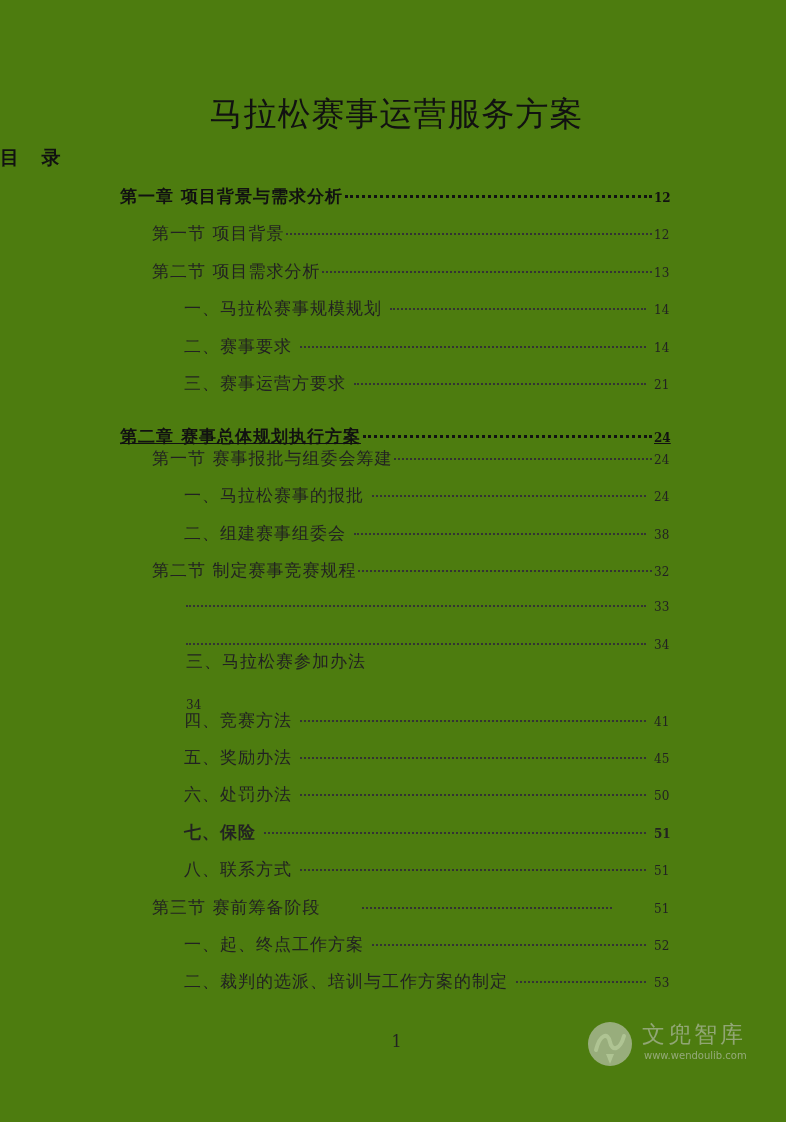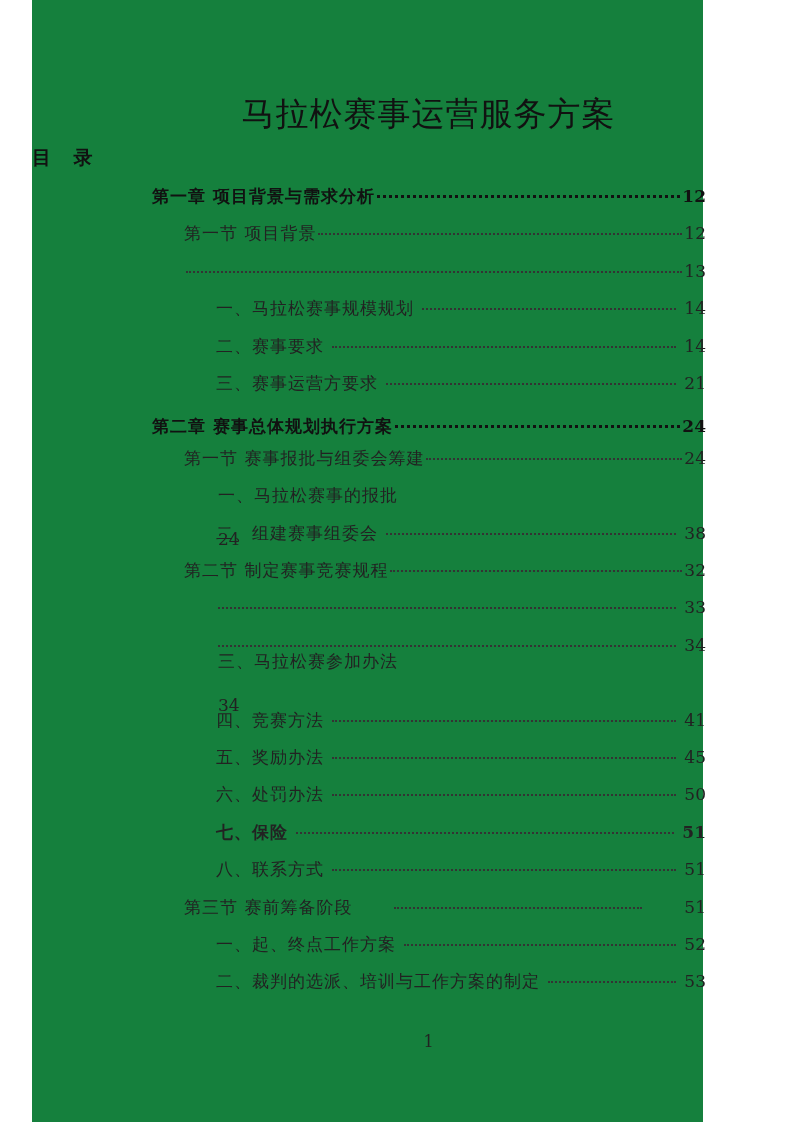--- a/index.html
+++ b/index.html
@@ -11,24 +11,23 @@
       width: 793px;
       height: 1122px;
       position: relative;
       overflow: hidden;
       font-family: "DejaVu Serif", "Liberation Serif", serif;
       color: #111111;
     }
     .page {
       position: absolute;
       left: 0; top: 0;
-      width: 671px;
+      width: 786px;
       height: 1122px;
-      background: #15803d;
-      margin-left: 32px;
+      background: #4d7c0f;
     }
     .doc-title {
       position: absolute;
       left: 0;
       width: 793px;
       top: 92px;
       text-align: center;
       font-size: 33px;
       line-height: 44px;
       letter-spacing: 1px;
@@ -80,21 +79,21 @@
       border-bottom: 2px dotted #333;
       height: 0;
       position: relative;
       top: -4px;
     }
     .level-0 .toc-leader {
       border-bottom: 3px dotted #111;
     }
     .toc-page {
       white-space: nowrap;
-      font-size: 17px;
+      font-size: 12px;
       min-width: 20px;
       text-align: left;
     }
     .page-number {
       position: absolute;
       left: 0;
       width: 793px;
       top: 1032px;
       text-align: center;
       font-size: 16px;
@@ -142,49 +141,50 @@
         <span class="toc-label">第一章  项目背景与需求分析</span>
         <span class="toc-leader"></span>
         <span class="toc-page">12</span>
       </div>
       <div class="toc-row level-1" style="top: 42.4px;">
         <span class="toc-label">第一节  项目背景</span>
         <span class="toc-leader"></span>
         <span class="toc-page">12</span>
       </div>
       <div class="toc-row level-1" style="top: 79.8px;">
+        <span class="toc-label">第二节  项目需求分析</span>
         <span class="toc-leader"></span>
         <span class="toc-page">13</span>
       </div>
       <div class="toc-row level-2" style="top: 117.2px;">
         <span class="toc-label">一、马拉松赛事规模规划</span>
         <span class="toc-leader"></span>
         <span class="toc-page">14</span>
       </div>
       <div class="toc-row level-2" style="top: 154.6px;">
         <span class="toc-label">二、赛事要求</span>
         <span class="toc-leader"></span>
         <span class="toc-page">14</span>
       </div>
       <div class="toc-row level-2" style="top: 192px;">
         <span class="toc-label">三、赛事运营方要求</span>
         <span class="toc-leader"></span>
         <span class="toc-page">21</span>
       </div>
-      <div class="toc-row level-0" style="top: 235px;">
+      <div class="toc-row level-0" style="top: 245px; text-decoration: underline;">
         <span class="toc-label">第二章  赛事总体规划执行方案</span>
         <span class="toc-leader"></span>
         <span class="toc-page">24</span>
       </div>
       <div class="toc-row level-1" style="top: 266.8px;">
         <span class="toc-label">第一节  赛事报批与组委会筹建</span>
         <span class="toc-leader"></span>
         <span class="toc-page">24</span>
       </div>
-      <div class="toc-row level-2" style="top: 304.2px; flex-direction: column;">
+      <div class="toc-row level-2" style="top: 304.2px;">
         <span class="toc-label">一、马拉松赛事的报批</span>
         <span class="toc-leader"></span>
         <span class="toc-page">24</span>
       </div>
       <div class="toc-row level-2" style="top: 341.6px;">
         <span class="toc-label">二、组建赛事组委会</span>
         <span class="toc-leader"></span>
         <span class="toc-page">38</span>
       </div>
       <div class="toc-row level-1" style="top: 379px;">
@@ -242,13 +242,22 @@
       </div>
       <div class="toc-row level-2" style="top: 790.4px;">
         <span class="toc-label">二、裁判的选派、培训与工作方案的制定</span>
         <span class="toc-leader"></span>
         <span class="toc-page">53</span>
       </div>
     </div>
 
   <div class="page-number">1</div>
 
+  <div class="watermark">
+    <svg class="wm-logo" viewBox="0 0 48 48">
+      <circle cx="24" cy="24" r="22" fill="#d6d6d6"></circle>
+      <path d="M10 30 C14 14, 22 12, 24 22 C26 32, 34 30, 38 16" stroke="#ffffff" stroke-width="4" fill="none" stroke-linecap="round"></path>
+      <path d="M20 34 L24 44 L28 34 Z" fill="#ffffff"></path>
+    </svg>
+    <div class="wm-name">文兜智库</div>
+    <div class="wm-url">www.wendoulib.com</div>
+  </div>
 </div>
 
 </body></html>

